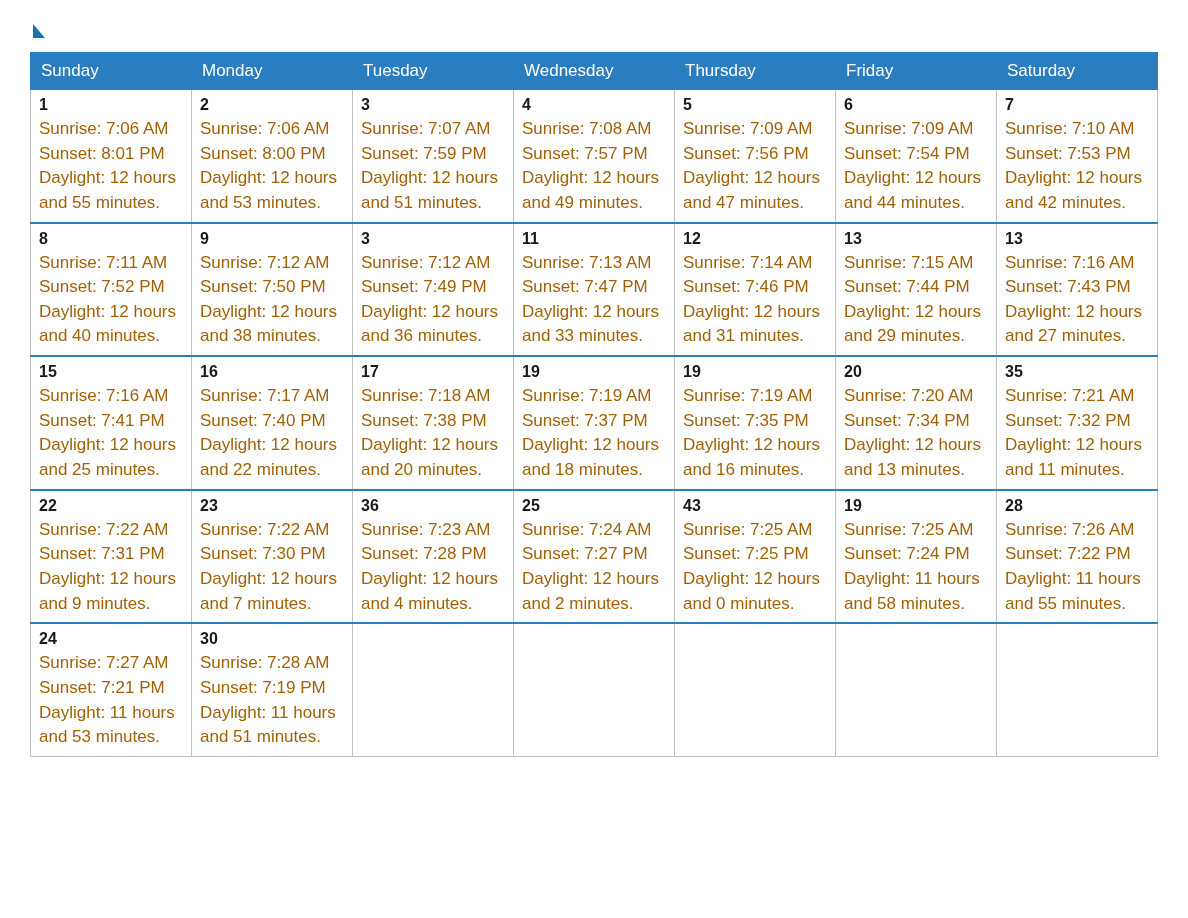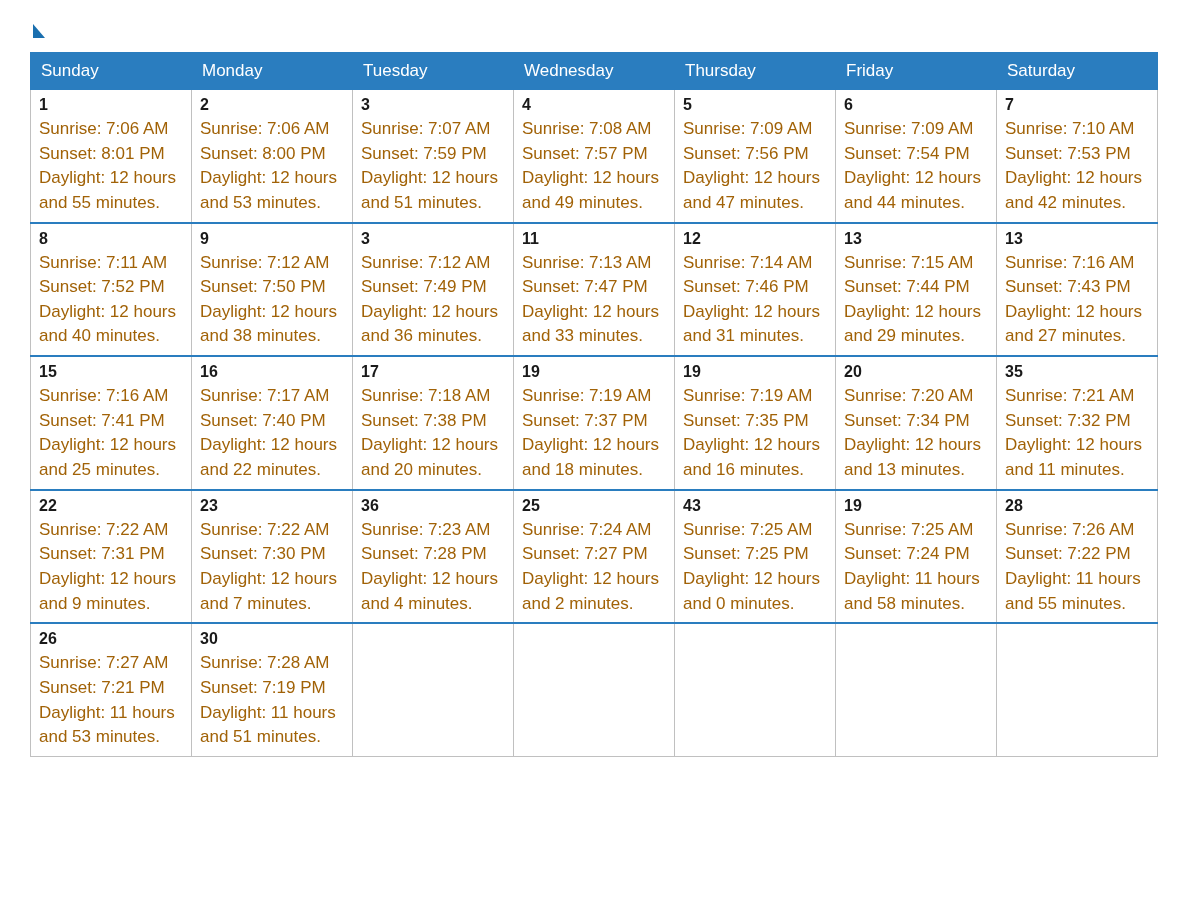--- a/index.html
+++ b/index.html
@@ -255,21 +255,21 @@
           <span class="day-number">19</span>
           <div class="day-info">Sunrise: 7:25 AM<br>Sunset: 7:24 PM<br>Daylight: 11 hours<br>and 58 minutes.</div>
         </td>
         <td>
           <span class="day-number">28</span>
           <div class="day-info">Sunrise: 7:26 AM<br>Sunset: 7:22 PM<br>Daylight: 11 hours<br>and 55 minutes.</div>
         </td>
       </tr>
       <tr class="row-border-top">
         <td>
-          <span class="day-number">26</span>
+          <span class="day-number">24</span>
           <div class="day-info">Sunrise: 7:27 AM<br>Sunset: 7:21 PM<br>Daylight: 11 hours<br>and 53 minutes.</div>
         </td>
         <td>
           <span class="day-number">30</span>
           <div class="day-info">Sunrise: 7:28 AM<br>Sunset: 7:19 PM<br>Daylight: 11 hours<br>and 51 minutes.</div>
         </td>
         <td class="empty"></td>
         <td class="empty"></td>
         <td class="empty"></td>
         <td class="empty"></td>

